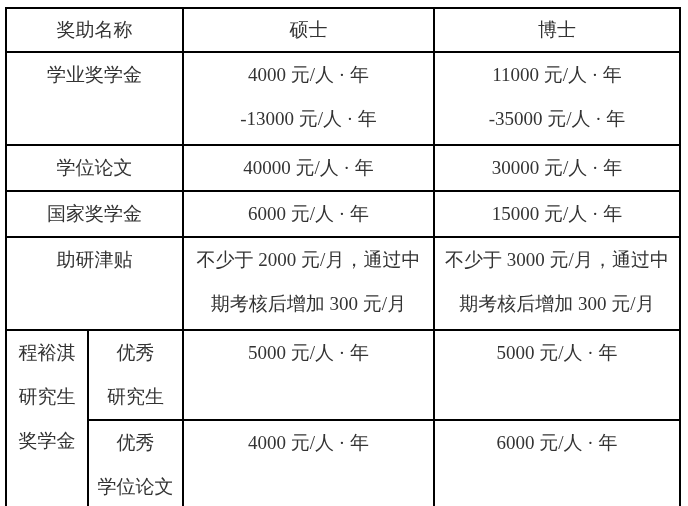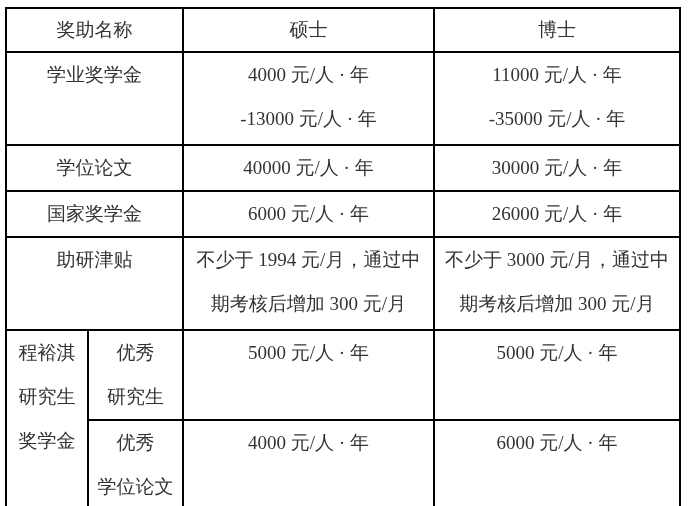--- a/index.html
+++ b/index.html
@@ -81,27 +81,27 @@
 
     <tr class="r3">
       <td colspan="2">学位论文</td>
       <td>40000 元/人 · 年</td>
       <td>30000 元/人 · 年</td>
     </tr>
 
     <tr class="r4">
       <td colspan="2">国家奖学金</td>
       <td>6000 元/人 · 年</td>
-      <td>26000 元/人 · 年</td>
+      <td>15000 元/人 · 年</td>
     </tr>
 
     <tr class="r5">
       <td colspan="2" class="pt">助研津贴</td>
       <td class="pt">
-        <div class="ln">不少于 1994 元/月，通过中</div>
+        <div class="ln">不少于 2000 元/月，通过中</div>
         <div class="ln">期考核后增加 300 元/月</div>
       </td>
       <td class="pt">
         <div class="ln">不少于 3000 元/月，通过中</div>
         <div class="ln">期考核后增加 300 元/月</div>
       </td>
     </tr>
 
     <tr class="r6">
       <td rowspan="2" class="pt">

